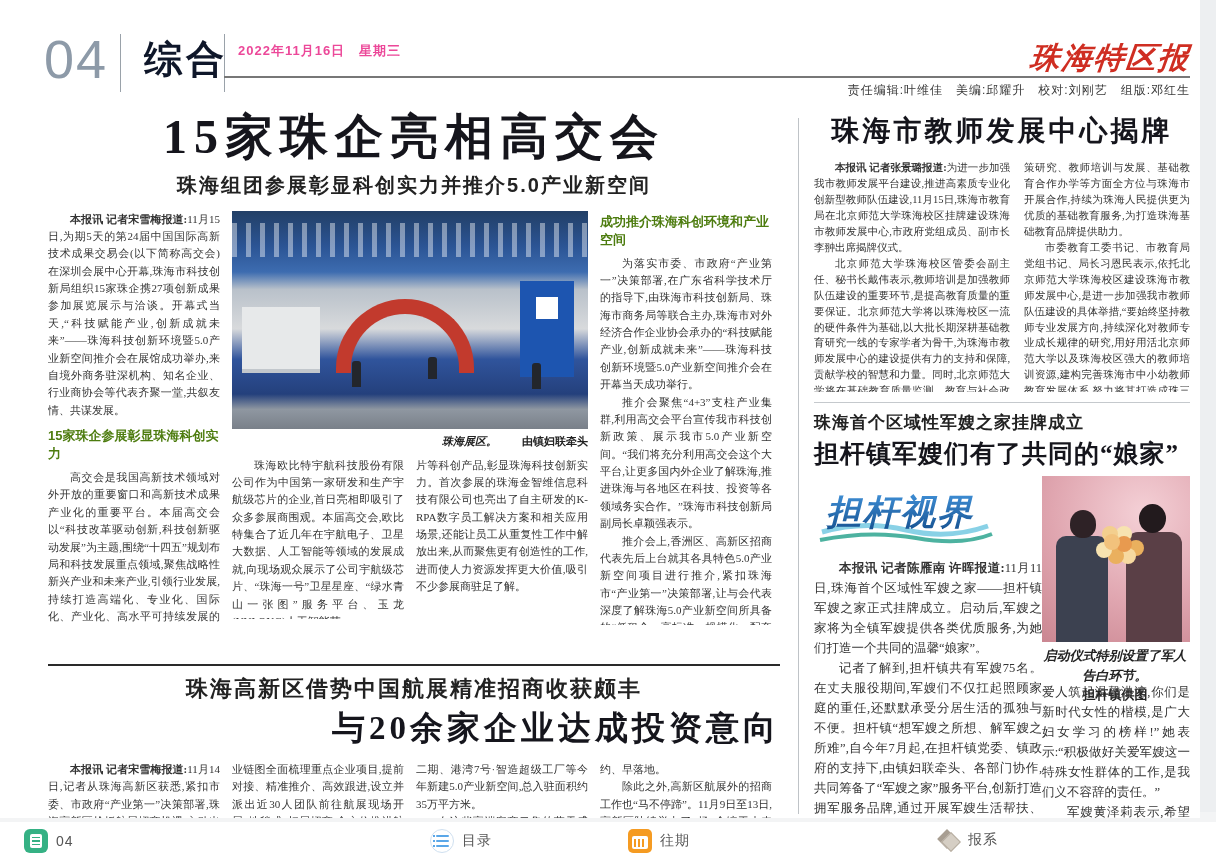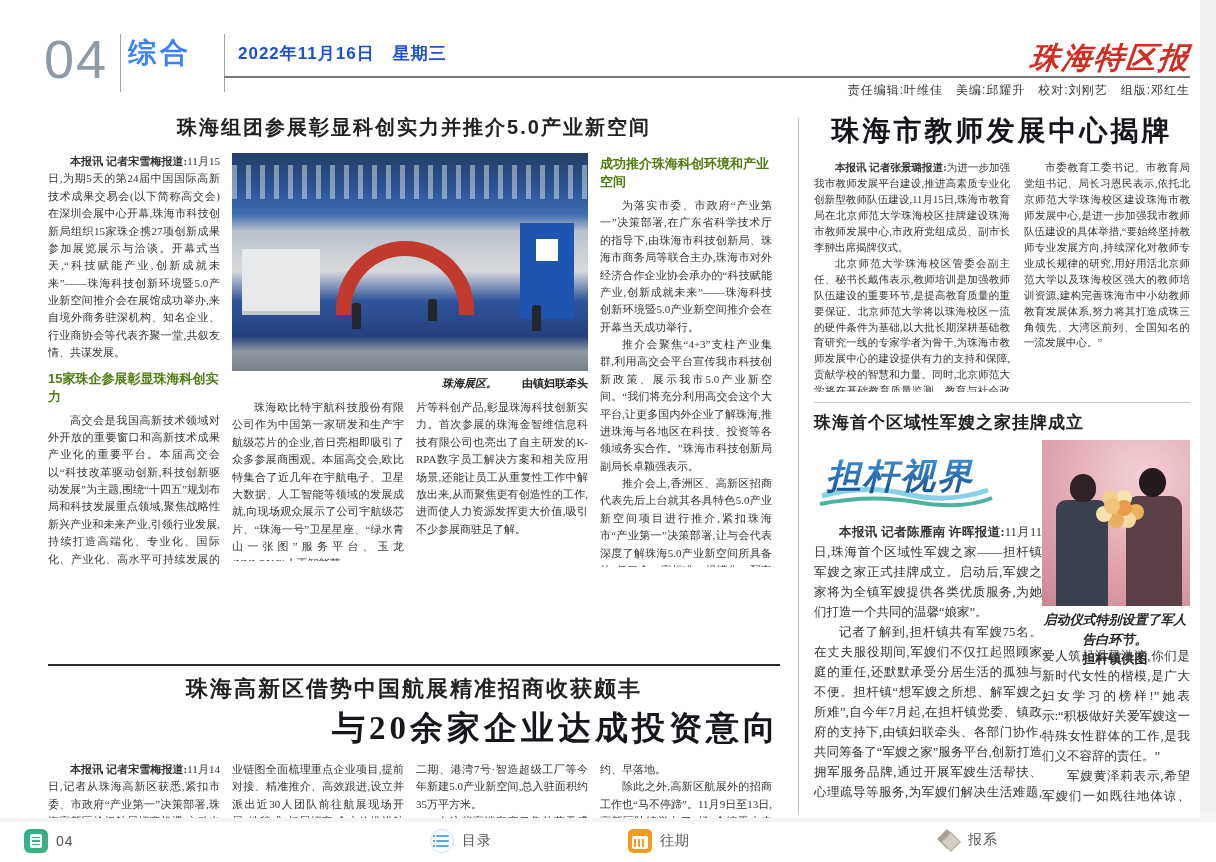--- a/index.html
+++ b/index.html
@@ -8,24 +8,24 @@
           font-family:"Liberation Serif", serif; color:#333; }
   .edge-right { position:absolute; right:0; top:0; width:16px; height:820px; background:#edeff1; }
   .edge-bottom { position:absolute; left:0; top:812px; width:1216px; height:10px; background:#f3f4f5; }
   .paper { position:absolute; left:0; top:0; width:1200px; height:818px; background:#fff; overflow:hidden; }
 
   
   .masthead { position:absolute; left:44px; top:26px; width:1146px; height:72px; }
   .pagenum { position:absolute; left:0; top:2px; font-family:"Liberation Sans", sans-serif;
              font-size:54px; font-weight:400; color:#8d9aa8; letter-spacing:2px; }
   .mh-div1 { position:absolute; left:76px; top:8px; width:1px; height:58px; background:#9aa2aa; }
-  .section-title { position:absolute; left:84px; top:8px; font-family:"Liberation Sans", sans-serif;
-             font-size:28px; font-weight:700; color:#3b82f6; letter-spacing:4px; }
+  .section-title { position:absolute; left:100px; top:8px; font-family:"Liberation Sans", sans-serif;
+             font-size:38px; font-weight:700; color:#0f172a; letter-spacing:4px; }
   .mh-div2 { position:absolute; left:180px; top:8px; width:1px; height:58px; background:#9aa2aa; }
-  .issue-date { position:absolute; left:194px; top:16px; font-size:17px; font-weight:700; color:#1d4ed8;
+  .issue-date { position:absolute; left:194px; top:16px; font-size:13px; font-weight:700; color:#ec4899;
              font-family:"Liberation Sans", sans-serif; letter-spacing:1px; }
   .mh-rule { position:absolute; left:180px; top:50px; width:966px; height:2px; background:#777; }
   .brand { position:absolute; right:0; top:12px; font-size:30px; font-weight:700; font-style:italic;
            color:#cf2e22; letter-spacing:2px; transform:skewX(-6deg); }
   .credits { position:absolute; right:0; top:56px; font-size:12px; color:#3a3a3a;
            font-family:"Liberation Sans", sans-serif; letter-spacing:1px; }
 
   
   .para { font-size:11px; line-height:1.58; text-align:justify; text-indent:2em; color:#343434; }
   .para.noindent { text-indent:0; }
@@ -148,20 +148,21 @@
       <div class="mh-div1"></div>
       <div class="section-title">综合</div>
       <div class="mh-div2"></div>
       <div class="issue-date">2022年11月16日　星期三</div>
       <div class="mh-rule"></div>
       <div class="brand">珠海特区报</div>
       <div class="credits">责任编辑:叶维佳　美编:邱耀升　校对:刘刚艺　组版:邓红生</div>
     </div>
 
     <div class="lead">
+      <div class="lead-headline">15家珠企亮相高交会</div>
       <div class="lead-subhead">珠海组团参展彰显科创实力并推介5.0产业新空间</div>
       <div class="lead-body">
         <div class="lead-c1">
           <p class="para"><span class="dl">本报讯 记者宋雪梅报道:</span><span>11月15日,为期5天的第24届中国国际高新技术成果交易会(以下简称高交会)在深圳会展中心开幕,珠海市科技创新局组织15家珠企携27项创新成果参加展览展示与洽谈。开幕式当天,“科技赋能产业,创新成就未来”——珠海科技创新环境暨5.0产业新空间推介会在展馆成功举办,来自境外商务驻深机构、知名企业、行业商协会等代表齐聚一堂,共叙友情、共谋发展。</span></p>
           <div class="sec-head">15家珠企参展彰显珠海科创实力</div>
           <p class="para">高交会是我国高新技术领域对外开放的重要窗口和高新技术成果产业化的重要平台。本届高交会以“科技改革驱动创新,科技创新驱动发展”为主题,围绕“十四五”规划布局和科技发展重点领域,聚焦战略性新兴产业和未来产业,引领行业发展,持续打造高端化、专业化、国际化、产业化、高水平可持续发展的国家级科技成果交易平台。</p>
 
         </div>
         <div class="lead-mid">
           <div class="photo1">
@@ -224,29 +225,31 @@
 
     <div class="right-sec">
       <div>
         <div class="teacher-headline">珠海市教师发展中心揭牌</div>
         <div class="teacher-body">
           <div class="t-c1">
             <p class="para t-para"><span class="dl">本报讯 记者张景璐报道:</span><span>为进一步加强我市教师发展平台建设,推进高素质专业化创新型教师队伍建设,11月15日,珠海市教育局在北京师范大学珠海校区挂牌建设珠海市教师发展中心,市政府党组成员、副市长李翀出席揭牌仪式。</span></p>
             <p class="para t-para">北京师范大学珠海校区管委会副主任、秘书长戴伟表示,教师培训是加强教师队伍建设的重要环节,是提高教育质量的重要保证。北京师范大学将以珠海校区一流的硬件条件为基础,以大批长期深耕基础教育研究一线的专家学者为骨干,为珠海市教师发展中心的建设提供有力的支持和保障,贡献学校的智慧和力量。同时,北京师范大学将在基础教育质量监测、教育与社会政策发展、政</p>
           </div>
           <div class="t-c2">
+            <p class="para t-para noindent">策研究、教师培训与发展、基础教育合作办学等方面全方位与珠海市开展合作,持续为珠海人民提供更为优质的基础教育服务,为打造珠海基础教育品牌提供助力。</p>
             <p class="para t-para">市委教育工委书记、市教育局党组书记、局长习恩民表示,依托北京师范大学珠海校区建设珠海市教师发展中心,是进一步加强我市教师队伍建设的具体举措,“要始终坚持教师专业发展方向,持续深化对教师专业成长规律的研究,用好用活北京师范大学以及珠海校区强大的教师培训资源,建构完善珠海市中小幼教师教育发展体系,努力将其打造成珠三角领先、大湾区前列、全国知名的一流发展中心。”</p>
           </div>
         </div>
       </div>
 
       <div class="tn-divider"></div>
 
       <div>
         <div class="navy-kicker">珠海首个区域性军嫂之家挂牌成立</div>
+        <div class="navy-headline">担杆镇军嫂们有了共同的“娘家”</div>
         <div class="navy-content">
           <div class="logo-wrap">
             <svg width="176" height="66" viewBox="0 0 176 66">
               <defs>
                 <linearGradient id="gblue" x1="0" y1="0" x2="0" y2="1">
                   <stop offset="0" stop-color="#3f8fd6"></stop>
                   <stop offset="1" stop-color="#15508f"></stop>
                 </linearGradient>
               </defs>
               <path d="M4 48 Q 46 36 88 46 T 170 42" stroke="#49b8d8" stroke-width="5" fill="none" opacity="0.65"></path>

